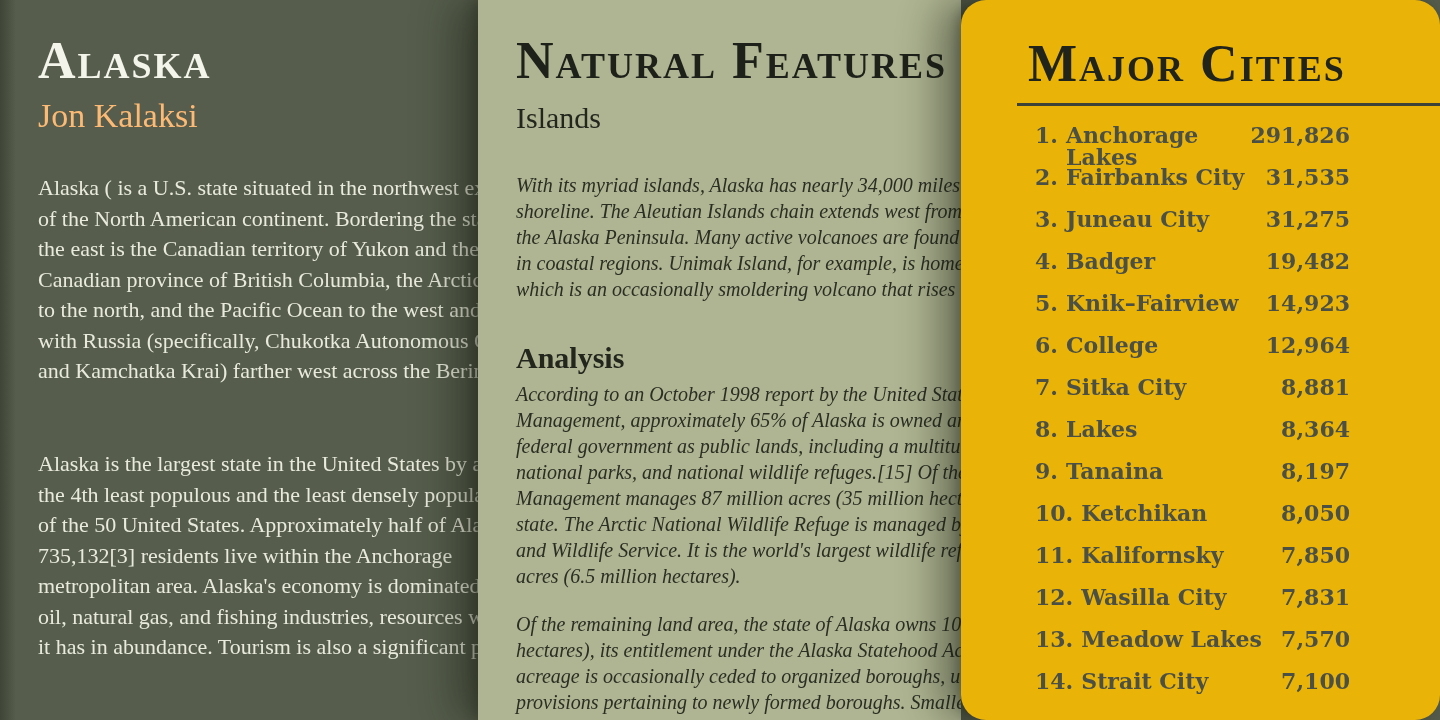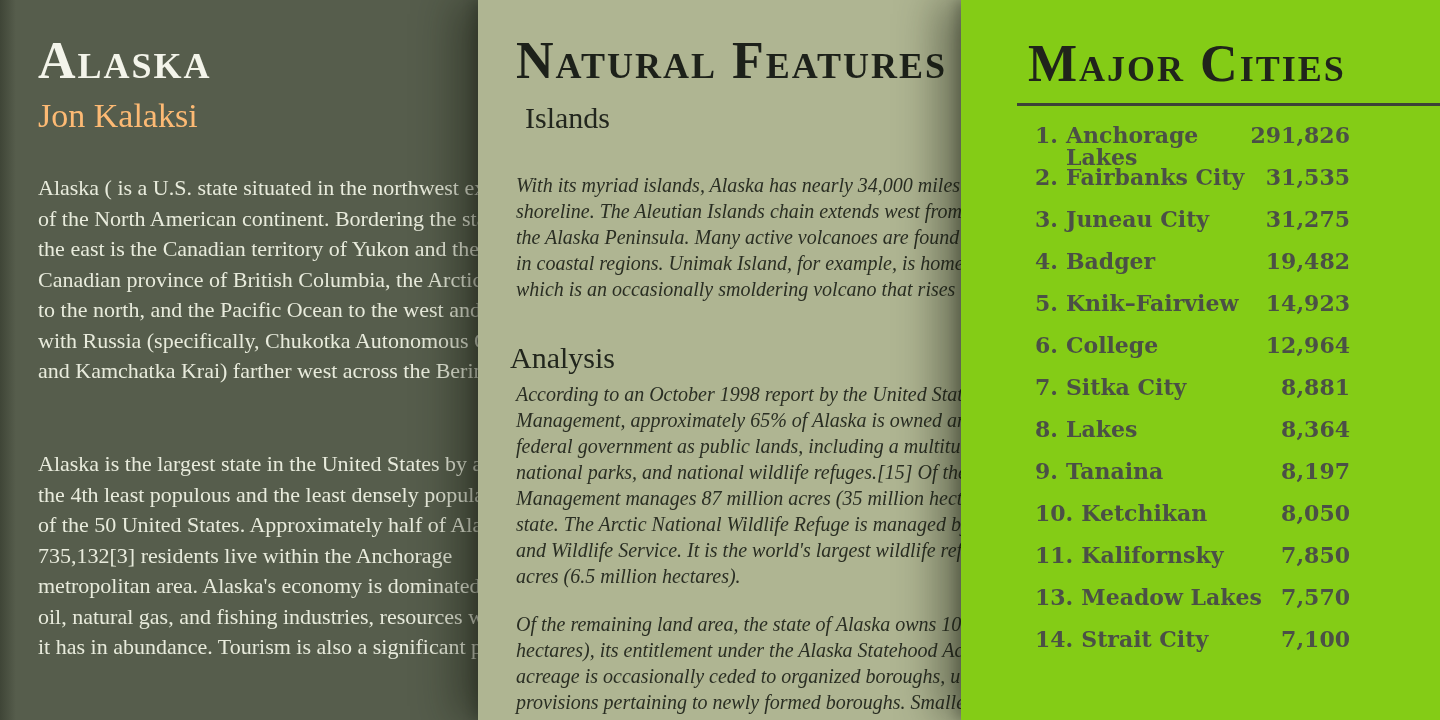--- a/index.html
+++ b/index.html
@@ -10,22 +10,22 @@
   }
   .panel{position:absolute;top:0;height:720px;overflow:hidden;}
   .panel-left{left:0;width:528px;background:#565D4C;z-index:1;}
   .panel-left::before{
     content:"";position:absolute;left:0;top:0;bottom:0;width:16px;
     background:linear-gradient(to right, rgba(10,14,6,0.30), rgba(10,14,6,0));
     pointer-events:none;
   }
   .panel-middle{left:478px;width:483px;background:#AFB592;z-index:2;
     box-shadow:-22px 0 40px rgba(20,24,14,0.45), -5px 0 10px rgba(20,24,14,0.22);}
-  .panel-right{left:961px;width:479px;background:#84cc16;z-index:3;
-    box-shadow:-22px 0 40px rgba(20,24,14,0.45), -5px 0 10px rgba(20,24,14,0.22);}
+  .panel-right{left:961px;width:479px;background:#eab308;z-index:3;
+    box-shadow:-22px 0 40px rgba(20,24,14,0.45), -5px 0 10px rgba(20,24,14,0.22);border-radius:25px;}
 
   .block{position:absolute;}
 
   
   .display-title{
     font-family:"Liberation Serif", serif;
     font-weight:700;font-variant:small-caps;
     font-size:52px;line-height:1.05;letter-spacing:2px;
     white-space:nowrap;margin:0;
   }
@@ -83,32 +83,32 @@
       <div class="line">of the 50 United States. Approximately half of Alaska's</div>
       <div class="line">735,132[3] residents live within the Anchorage</div>
       <div class="line">metropolitan area. Alaska's economy is dominated by the</div>
       <div class="line">oil, natural gas, and fishing industries, resources which</div>
       <div class="line">it has in abundance. Tourism is also a significant part</div>
     </div>
 </div>
 
 <div class="panel panel-middle">
   <h1 class="display-title block" style="left:38px;top:34px;">Natural Features</h1>
-  <h2 class="section-heading block" style="left:38px;top:100px;margin-left:9px;">Islands</h2>
+  <h2 class="section-heading block" style="left:38px;top:100px;">Islands</h2>
 
   <div class="block body-lines mid-body" style="left:38px;top:172px;">
 
   <div class="line">With its myriad islands, Alaska has nearly 34,000 miles (54,720 km) of tidal</div>
       <div class="line">shoreline. The Aleutian Islands chain extends west from the southern tip of</div>
       <div class="line">the Alaska Peninsula. Many active volcanoes are found in the Aleutians and</div>
       <div class="line">in coastal regions. Unimak Island, for example, is home to Mount Shishaldin,</div>
       <div class="line">which is an occasionally smoldering volcano that rises to 10,000 feet (3,048 m)</div>
     </div>
 
-  <h2 class="section-heading block" style="left:32px;top:340px;">Analysis</h2>
+  <h2 class="section-heading block" style="left:38px;top:340px;font-weight:bold;">Analysis</h2>
 
   <div class="block body-lines mid-body" style="left:38px;top:381px;">
 
   <div class="line">According to an October 1998 report by the United States Bureau of Land</div>
       <div class="line">Management, approximately 65% of Alaska is owned and managed by the</div>
       <div class="line">federal government as public lands, including a multitude of national forests,</div>
       <div class="line">national parks, and national wildlife refuges.[15] Of these, the Bureau of Land</div>
       <div class="line">Management manages 87 million acres (35 million hectares), or 23.8% of the</div>
       <div class="line">state. The Arctic National Wildlife Refuge is managed by the United States Fish</div>
       <div class="line">and Wildlife Service. It is the world's largest wildlife refuge, comprising 16 million</div>
@@ -189,20 +189,25 @@
         <span class="name">Ketchikan</span>
         <span class="pop">8,050</span>
       </div>
 
       <div class="city-row">
         <span class="rank">11.</span>
         <span class="name">Kalifornsky</span>
         <span class="pop">7,850</span>
       </div>
 
+      <div class="city-row">
+        <span class="rank">12.</span>
+        <span class="name">Wasilla City</span>
+        <span class="pop">7,831</span>
+      </div>
 
       <div class="city-row">
         <span class="rank">13.</span>
         <span class="name">Meadow Lakes</span>
         <span class="pop">7,570</span>
       </div>
 
       <div class="city-row">
         <span class="rank">14.</span>
         <span class="name">Strait City</span>

